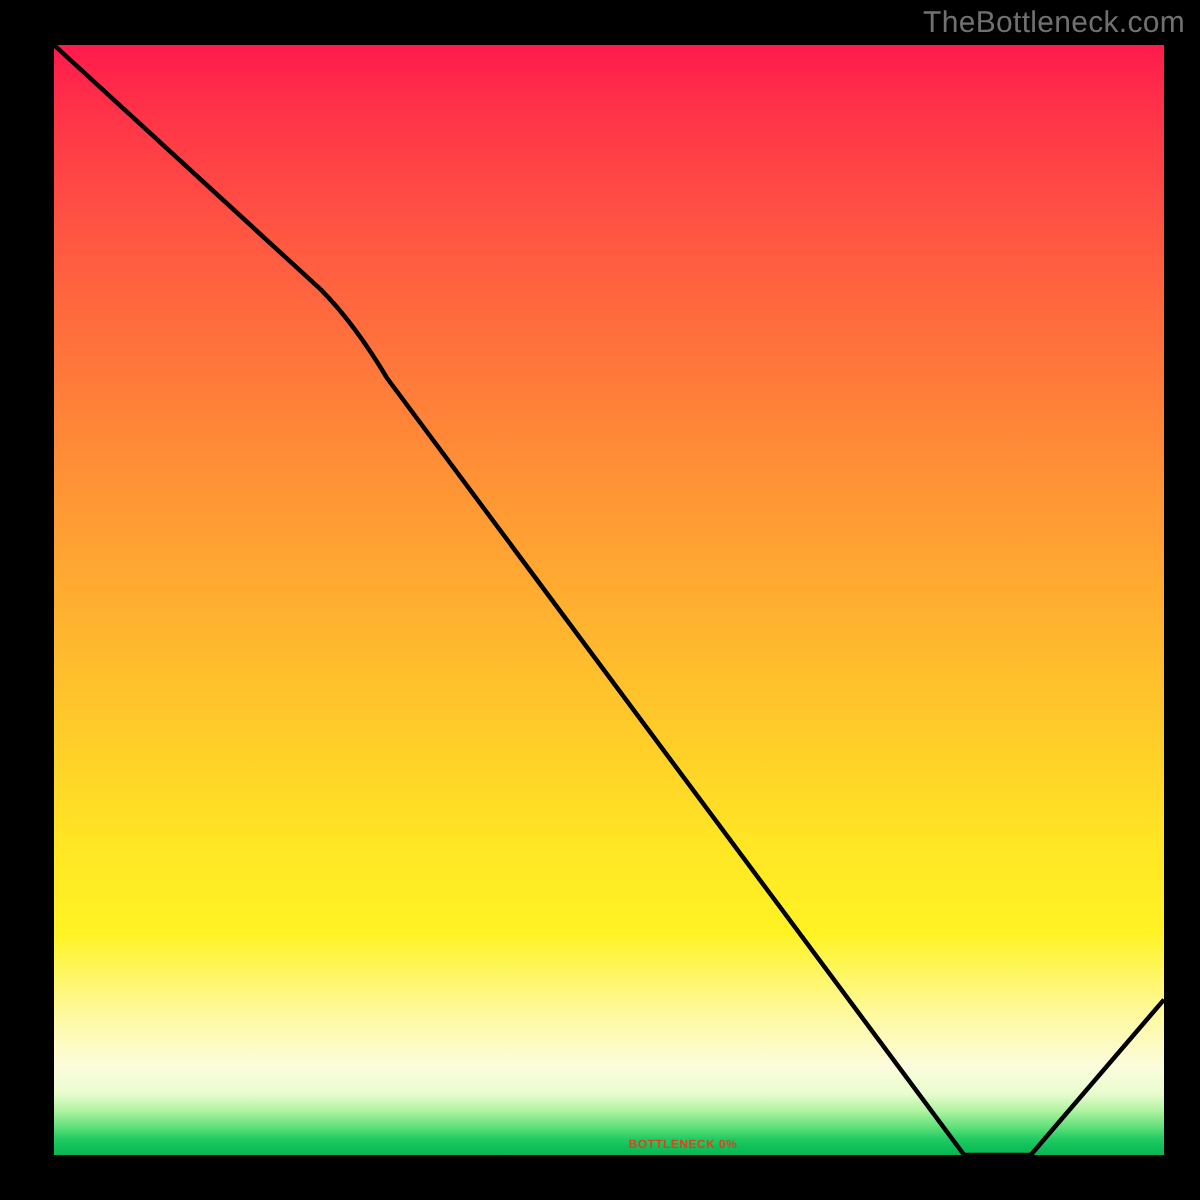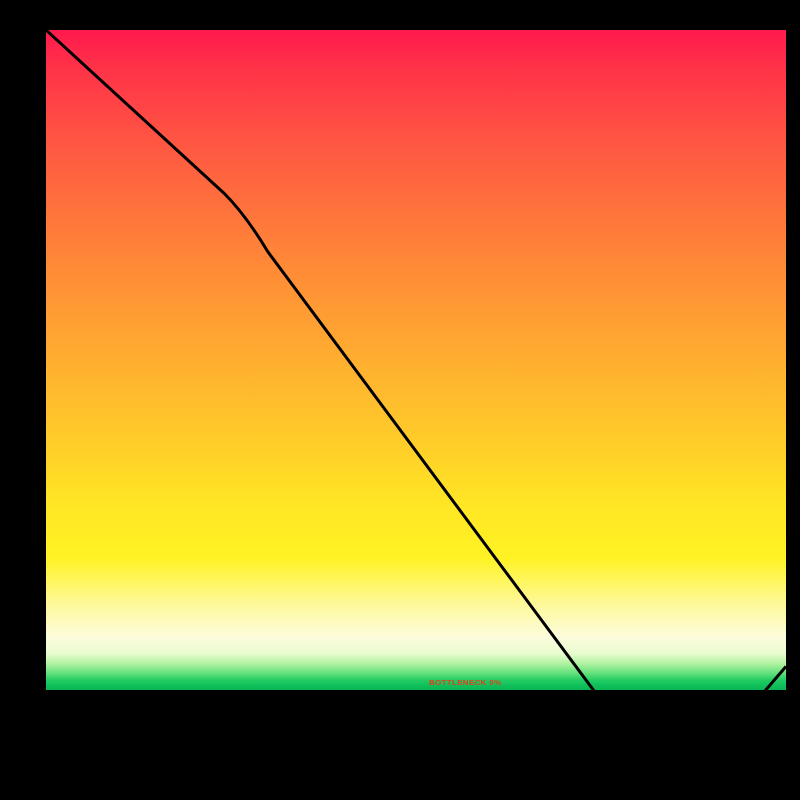--- a/index.html
+++ b/index.html
@@ -22,24 +22,24 @@
     top: 4px;
     right: 10px;
     color: #707070;
     font-size: 20px;
     font-weight: 500;
     letter-spacing: 0.2px;
     z-index: 3;
   }
   .plot-area {
     position: absolute;
-    left: 46px;
+    left: 36px;
     top: 30px;
     width: 740px;
-    height: 660px;
+    height: 740px;
     overflow: hidden;
   }
   .gradient {
     position: absolute;
     inset: 0;
     
     background: linear-gradient(
       to bottom,
       #ff1a4d 0%,
       #ff3348 6%,
@@ -76,20 +76,21 @@
     letter-spacing: 0.3px;
     z-index: 2;
     white-space: nowrap;
   }
 </style>
 </head>
 <body>
 
 <div class="container">
 
+  <div class="watermark">TheBottleneck.com</div>
 
   <div class="plot-area">
     <div class="gradient"></div>
 
     <svg class="curve-svg" viewBox="0 0 740 740" preserveAspectRatio="none">
 
       <path id="curve-path" fill="none" stroke="#000" stroke-width="3" d="M 0.0 0.0 L 177.6 162.8 Q 199.8 185.0 222.0 222.0 L 606.8 740.0 L 651.2 740.0 L 740.0 636.4"></path>
     </svg>
 
     <div class="bottom-label">BOTTLENECK 0%</div>

